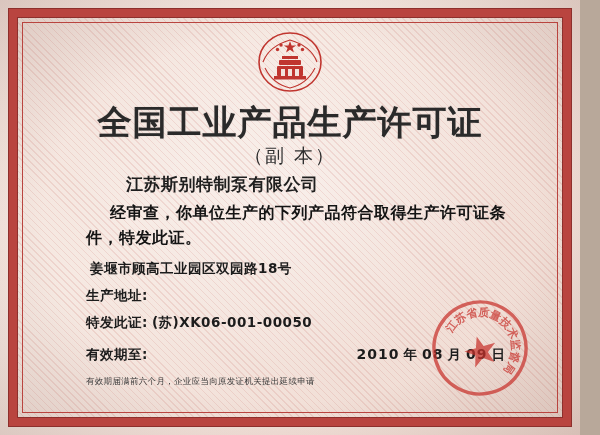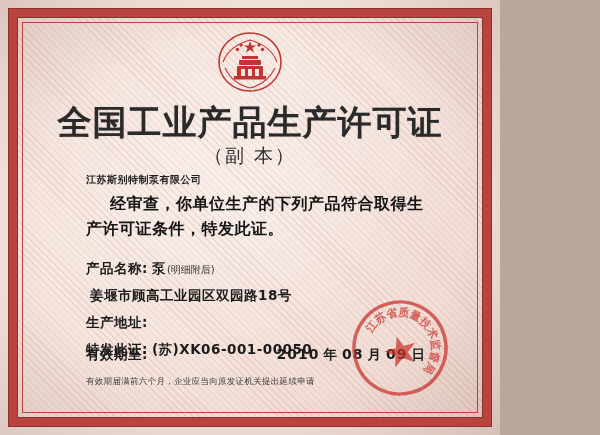--- a/index.html
+++ b/index.html
@@ -8,21 +8,21 @@
   }
   body {
     width: 600px;
     height: 435px;
     overflow: hidden;
     font-family: "DejaVu Sans", "Liberation Sans", sans-serif;
     background: #b8a89a;
   }
   .certificate {
     position: relative;
-    width: 500px;
+    width: 580px;
     height: 435px;
     background: linear-gradient(135deg, #f3e3dc 0%, #f6e9e2 35%, #f2e0d8 70%, #eedbd2 100%);
     box-sizing: border-box;
     overflow: hidden;
   }
   
   .paper-vignette {
     position: absolute;
     inset: 0;
     background:
@@ -126,25 +126,26 @@
   }
 
   
   .body-block {
     position: absolute;
     left: 56px;
     right: 40px;
     top: 145px;
   }
   .company {
-    font-size: 10px;
+    font-size: 17px;
     font-weight: bold;
     color: #1f1f1f;
     margin-bottom: 5px;
     letter-spacing: 0.5px;
+    margin-left: 40px;
   }
   .statement {
     font-size: 16px;
     font-weight: bold;
     color: #141414;
     line-height: 1.55;
     text-indent: 24px;
     letter-spacing: 0.5px;
   }
 
@@ -280,25 +281,20 @@
 
     <div class="title">全国工业产品生产许可证</div>
     <div class="subtitle">（副 本）</div>
 
     <div class="body-block">
       <div class="company">江苏斯别特制泵有限公司</div>
       <div class="statement">经审查，你单位生产的下列产品符合取得生产许可证条件，特发此证。</div>
     </div>
 
     <div class="fields">
-      <div class="field-row">
-        <span class="field-label">产品名称:</span>
-        <span class="field-value">泵</span>
-        <span class="field-note">(明细附后)</span>
-      </div>
       <div class="field-row">
         <span class="field-value">姜堰市顾高工业园区双园路18号</span>
       </div>
       <div class="field-row">
         <span class="field-label">生产地址:</span>
       </div>
       <div class="field-row">
         <span class="field-label">特发此证:</span>
         <span class="field-value">(苏)XK06-001-00050</span>
       </div>

